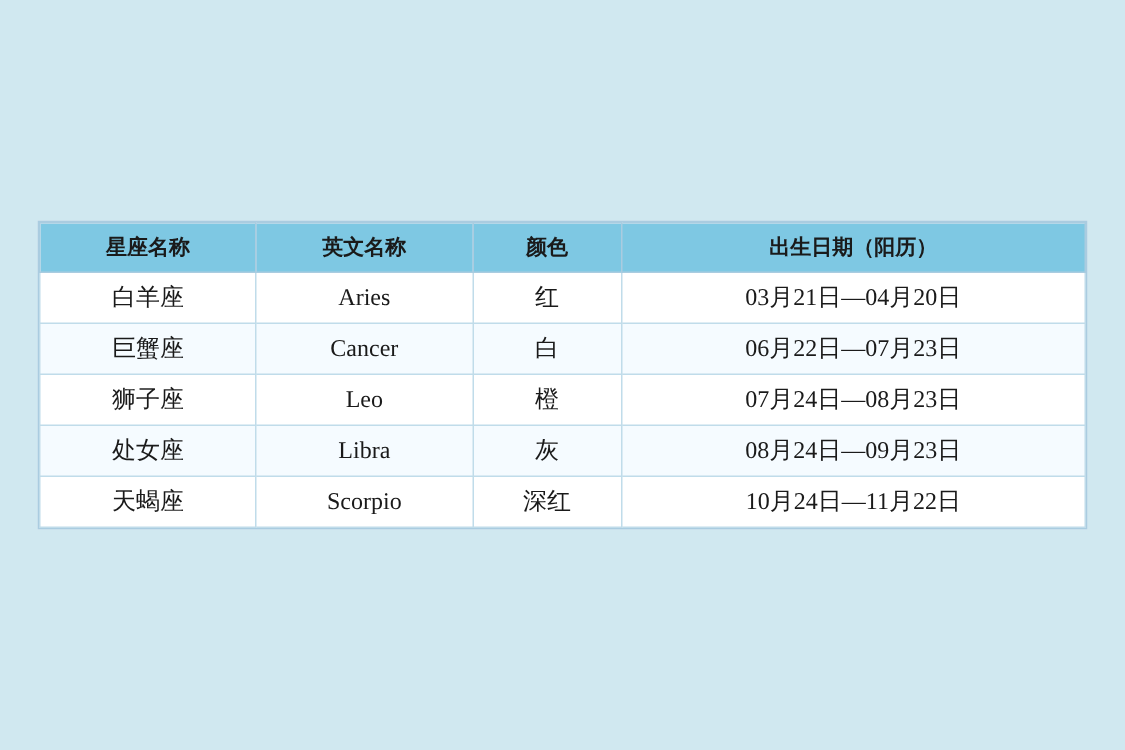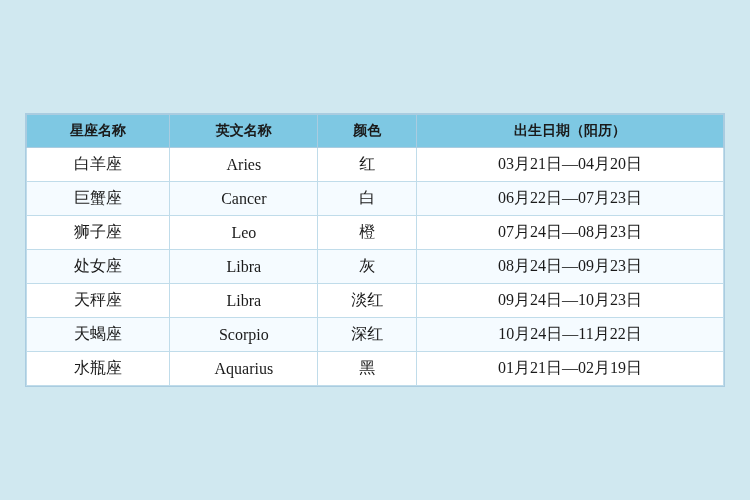--- a/index.html
+++ b/index.html
@@ -95,32 +95,20 @@
           <td>橙</td>
           <td>07月24日—08月23日</td>
         </tr>
         <tr>
           <td>处女座</td>
           <td>Libra</td>
           <td>灰</td>
           <td>08月24日—09月23日</td>
         </tr>
         <tr>
-          <td>天秤座</td>
-          <td>Libra</td>
-          <td>淡红</td>
-          <td>09月24日—10月23日</td>
-        </tr>
-        <tr>
           <td>天蝎座</td>
           <td>Scorpio</td>
           <td>深红</td>
           <td>10月24日—11月22日</td>
-        </tr>
-        <tr>
-          <td>水瓶座</td>
-          <td>Aquarius</td>
-          <td>黑</td>
-          <td>01月21日—02月19日</td>
         </tr>
       </tbody>
   </table>
 </div>
 
 </body></html>

